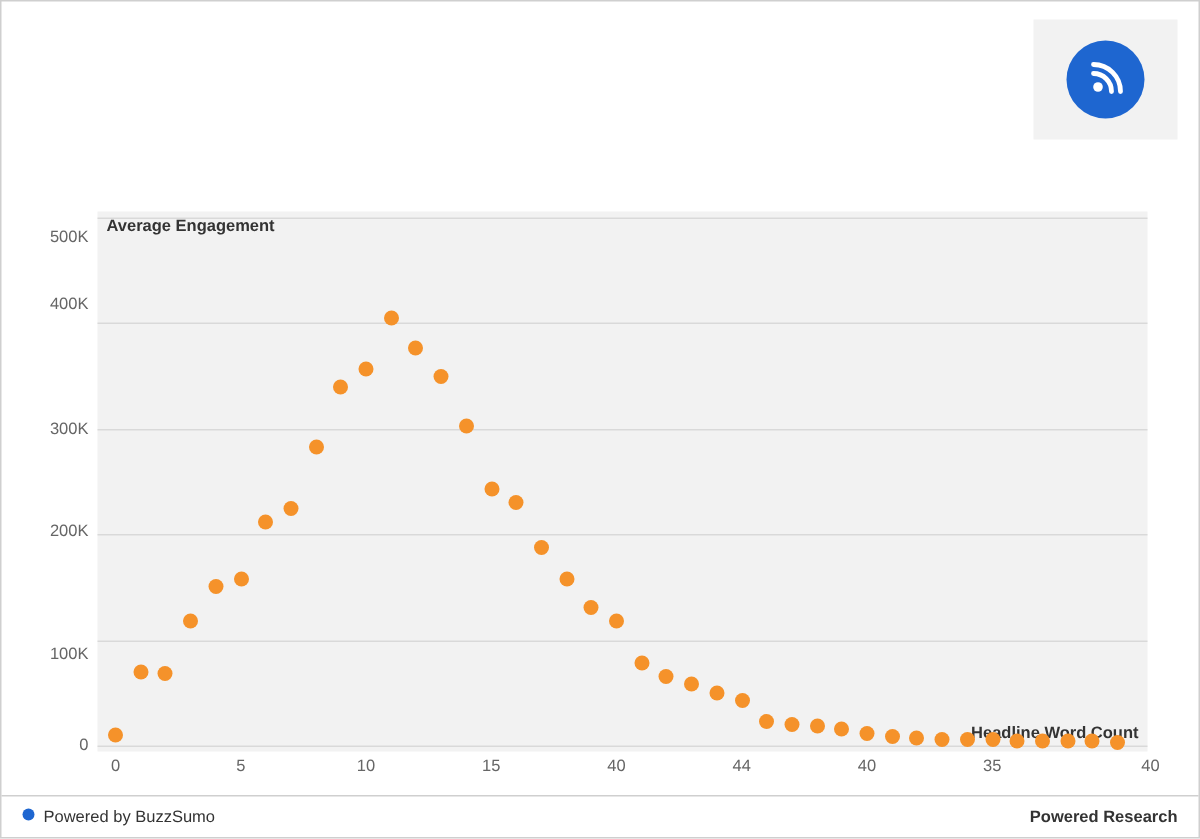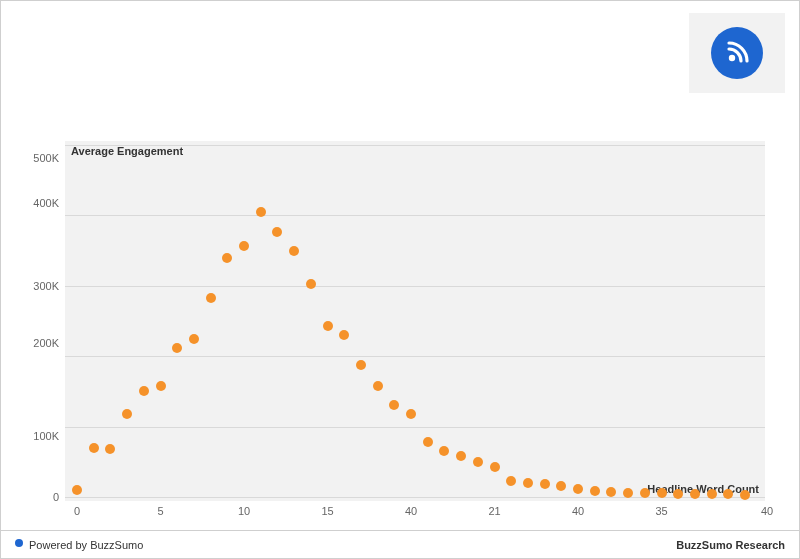--- a/index.html
+++ b/index.html
@@ -160,33 +160,33 @@
   </div>
 
   <div class="plot-area" id="plot">
     <div class="y-label">Average Engagement</div>
     <div class="x-label">Headline Word Count</div>
   <div class="grid-line" style="top: 356px;"></div>
       <div class="y-tick" style="top: 356px;">0</div>
       <div class="grid-line" style="top: 285.6px;"></div>
       <div class="y-tick" style="top: 295px;">100K</div>
       <div class="grid-line" style="top: 215.2px;"></div>
-      <div class="y-tick" style="top: 202px;">200K</div>
+      <div class="y-tick" style="top: 213px;">200K</div>
       <div class="grid-line" style="top: 144.8px;"></div>
       <div class="y-tick" style="top: 144.8px;">300K</div>
       <div class="grid-line" style="top: 74.4px;"></div>
       <div class="y-tick" style="top: 62px;">400K</div>
       <div class="grid-line" style="top: 4px;"></div>
       <div class="y-tick" style="top: 4px; margin-top: 13px;">500K</div>
       <div class="x-tick" style="left: 12px;">0</div>
       <div class="x-tick" style="left: 95.5px;">5</div>
       <div class="x-tick" style="left: 179px;">10</div>
       <div class="x-tick" style="left: 262.5px;">15</div>
       <div class="x-tick" style="left: 346px;">40</div>
-      <div class="x-tick" style="left: 429.5px;">21</div>
+      <div class="x-tick" style="left: 429.5px;">44</div>
       <div class="x-tick" style="left: 513px;">40</div>
       <div class="x-tick" style="left: 596.5px;">35</div>
       <div class="x-tick" style="left: 702px;">40</div>
       <div class="dot" style="left: 12px; top: 348.96px; background: rgb(245, 146, 42);"></div>
       <div class="dot" style="left: 28.7px; top: 306.72px; background: rgb(245, 146, 42);"></div>
       <div class="dot" style="left: 45.4px; top: 308.128px; background: rgb(245, 146, 42);"></div>
       <div class="dot" style="left: 62.1px; top: 272.928px; background: rgb(245, 146, 42);"></div>
       <div class="dot" style="left: 78.8px; top: 250.4px; background: rgb(245, 146, 42);"></div>
       <div class="dot" style="left: 95.5px; top: 244.768px; background: rgb(245, 146, 42);"></div>
       <div class="dot" style="left: 112.2px; top: 206.752px; background: rgb(245, 146, 42);"></div>
@@ -224,15 +224,15 @@
       <div class="dot" style="left: 646.6px; top: 353.184px; background: rgb(245, 146, 42);"></div>
       <div class="dot" style="left: 663.3px; top: 353.184px; background: rgb(245, 146, 42);"></div>
       <div class="dot" style="left: 680px; top: 353.888px; background: rgb(245, 146, 42);"></div>
     </div>
 
   <div class="footer">
     <div class="footer-left">
       <span class="footer-dot"></span>
       <span>Powered by BuzzSumo</span>
     </div>
-    <div class="footer-right">BuzzSumo Research</div>
+    <div class="footer-right">Powered Research</div>
   </div>
 </div>
 
 </body></html>

